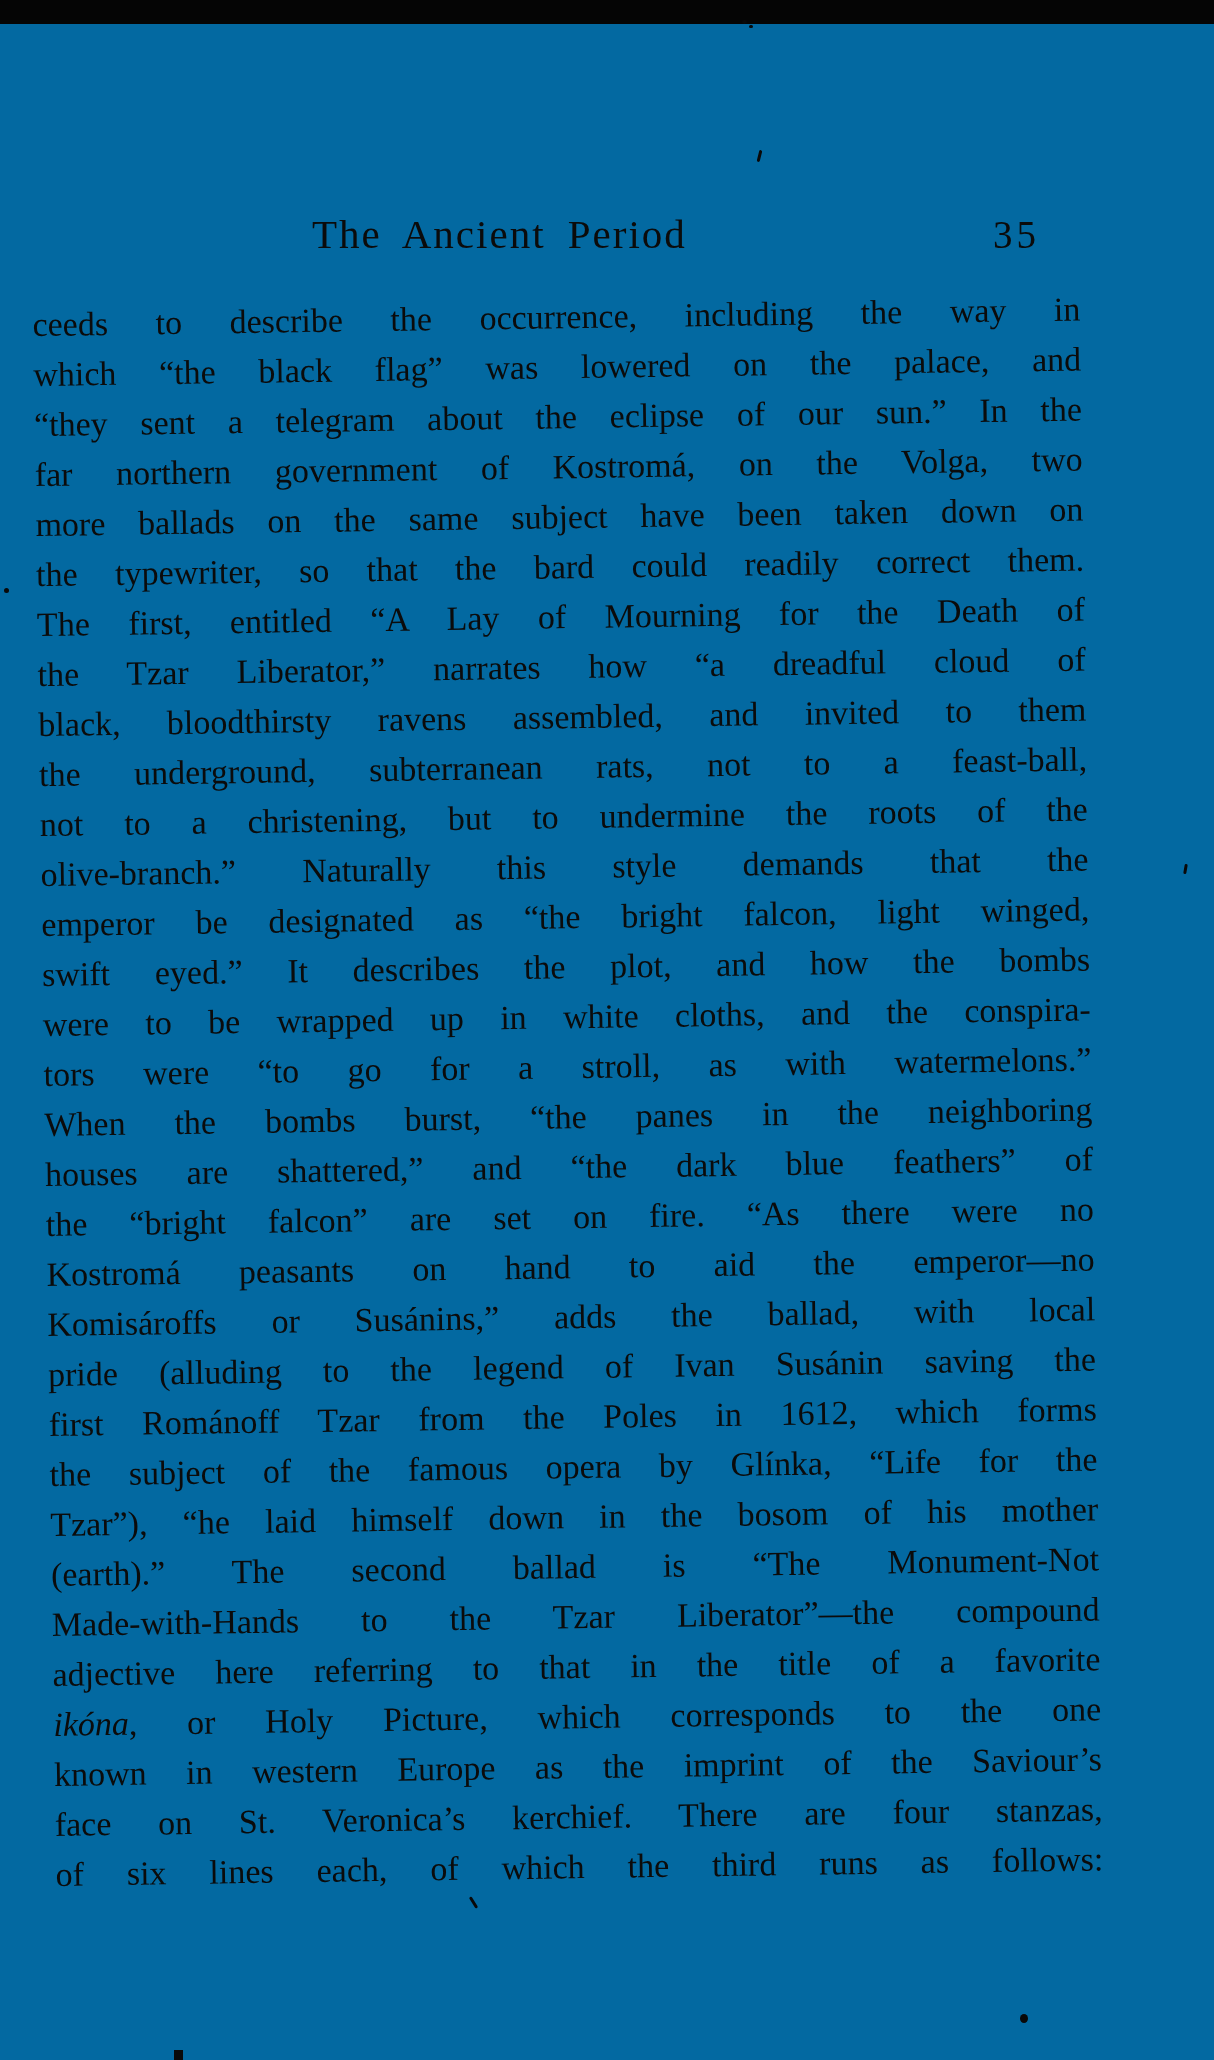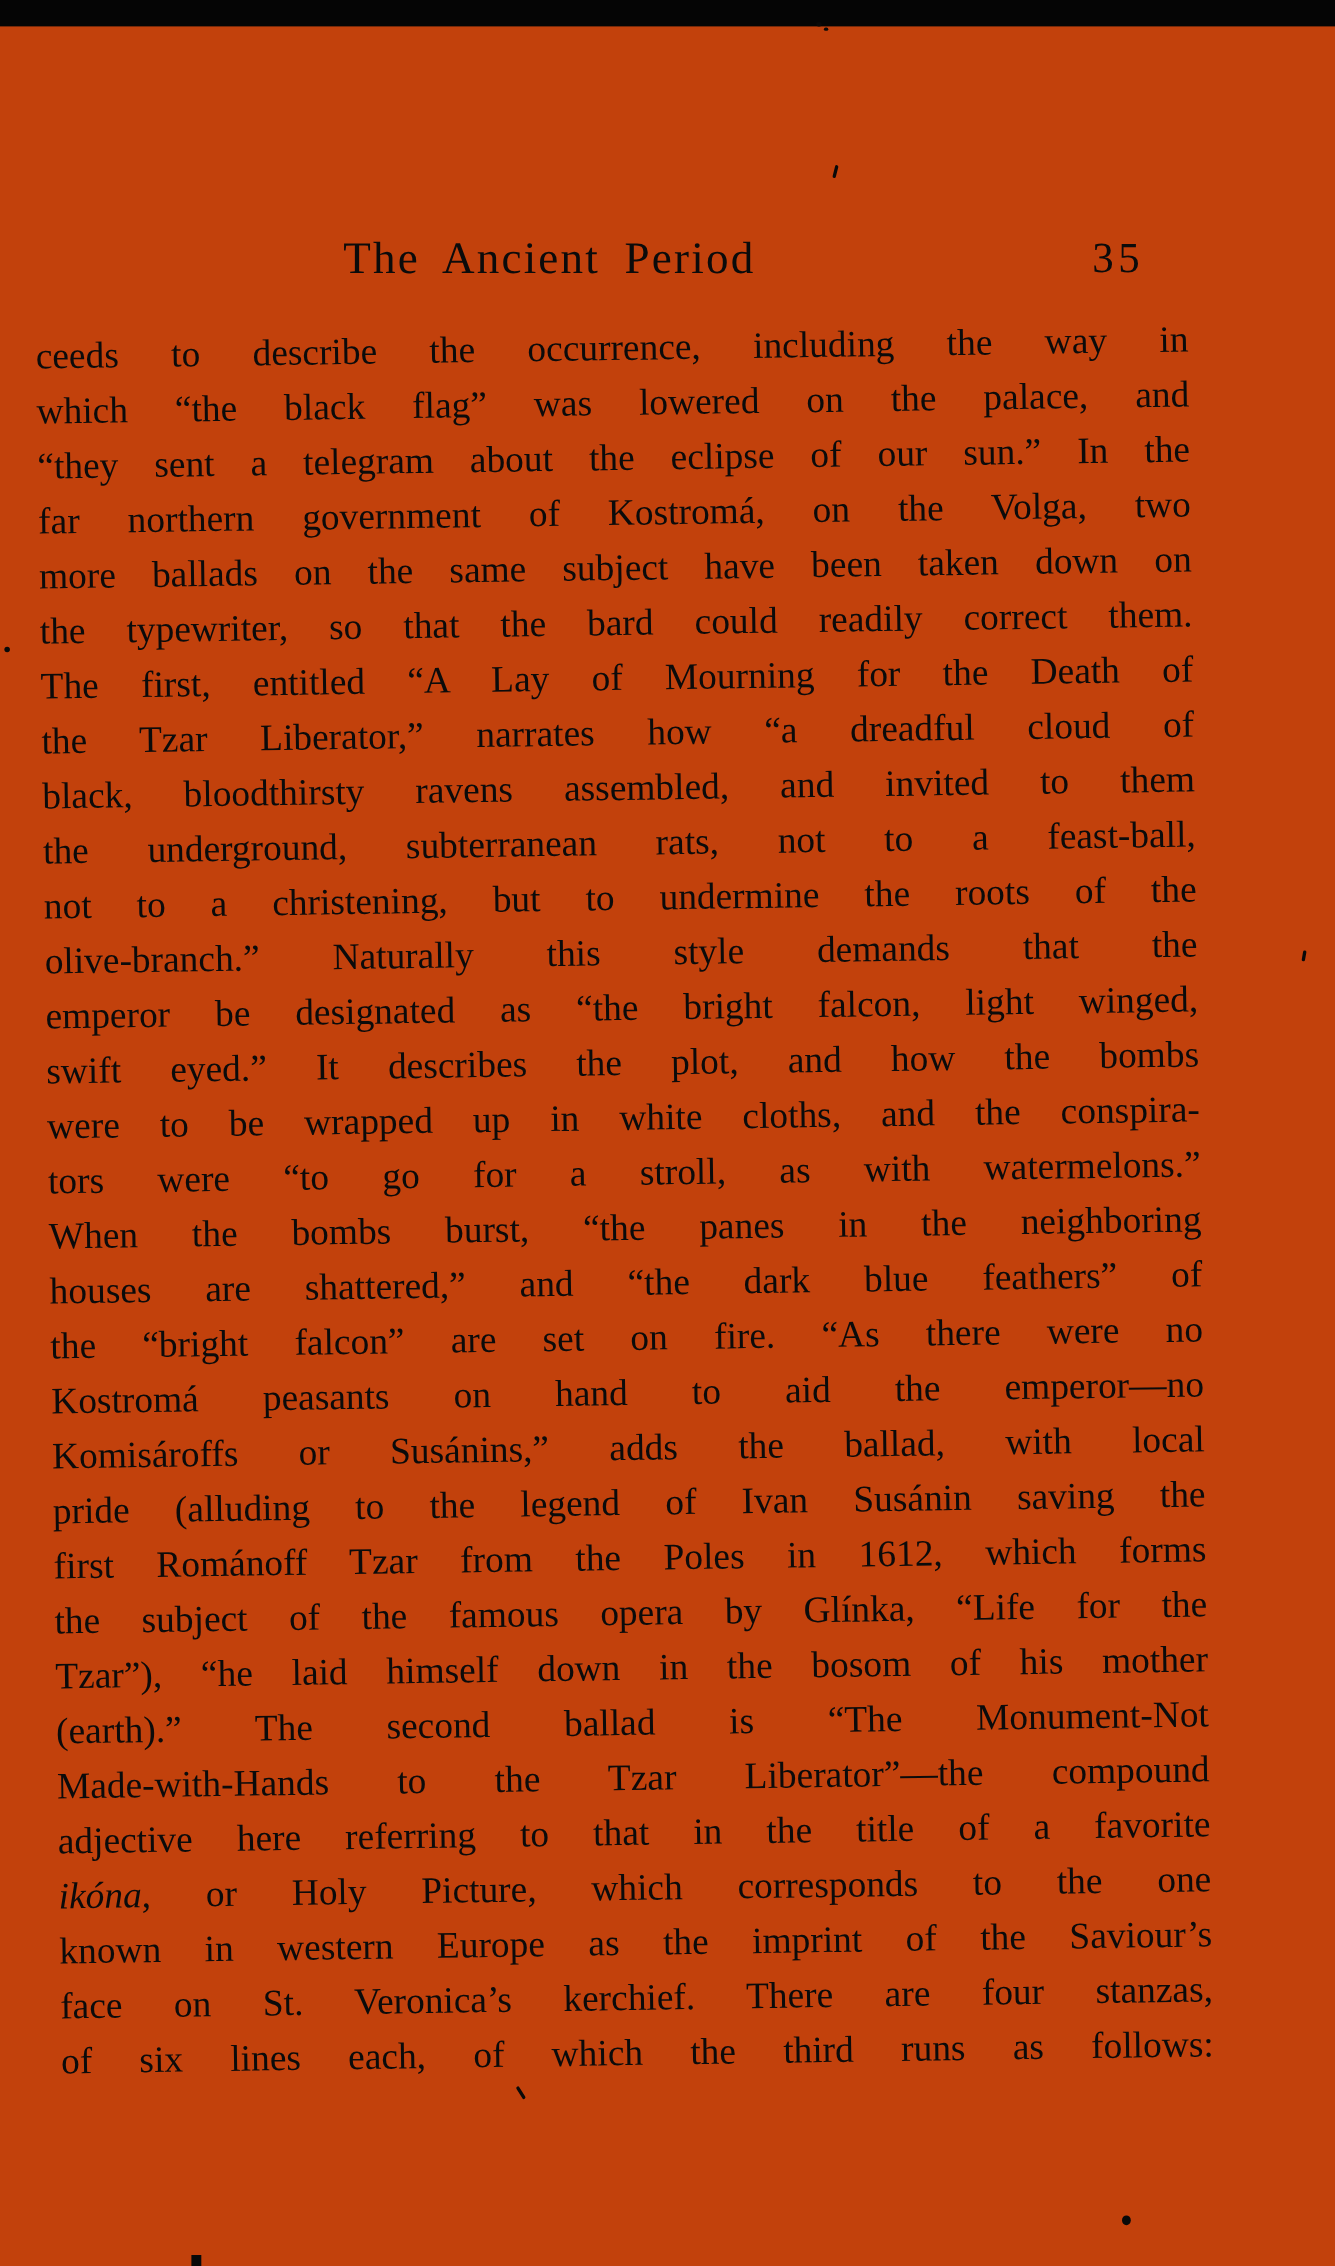--- a/index.html
+++ b/index.html
@@ -1,20 +1,20 @@
 <!DOCTYPE html>
 <html><head>
 <meta charset="utf-8">
 <style>
   html, body { margin: 0; padding: 0; background: #ffffff; }
   .page {
     position: relative;
     width: 1214px;
     height: 2060px;
-    background: #c2410c;
+    background: #0369a1;
     overflow: hidden;
     font-family: "Liberation Serif", serif;
     color: #0b0b0b;
   }
   
   .scan-band {
     position: absolute;
     left: 0; top: 0;
     width: 1214px; height: 24px;
     background: #050505;

